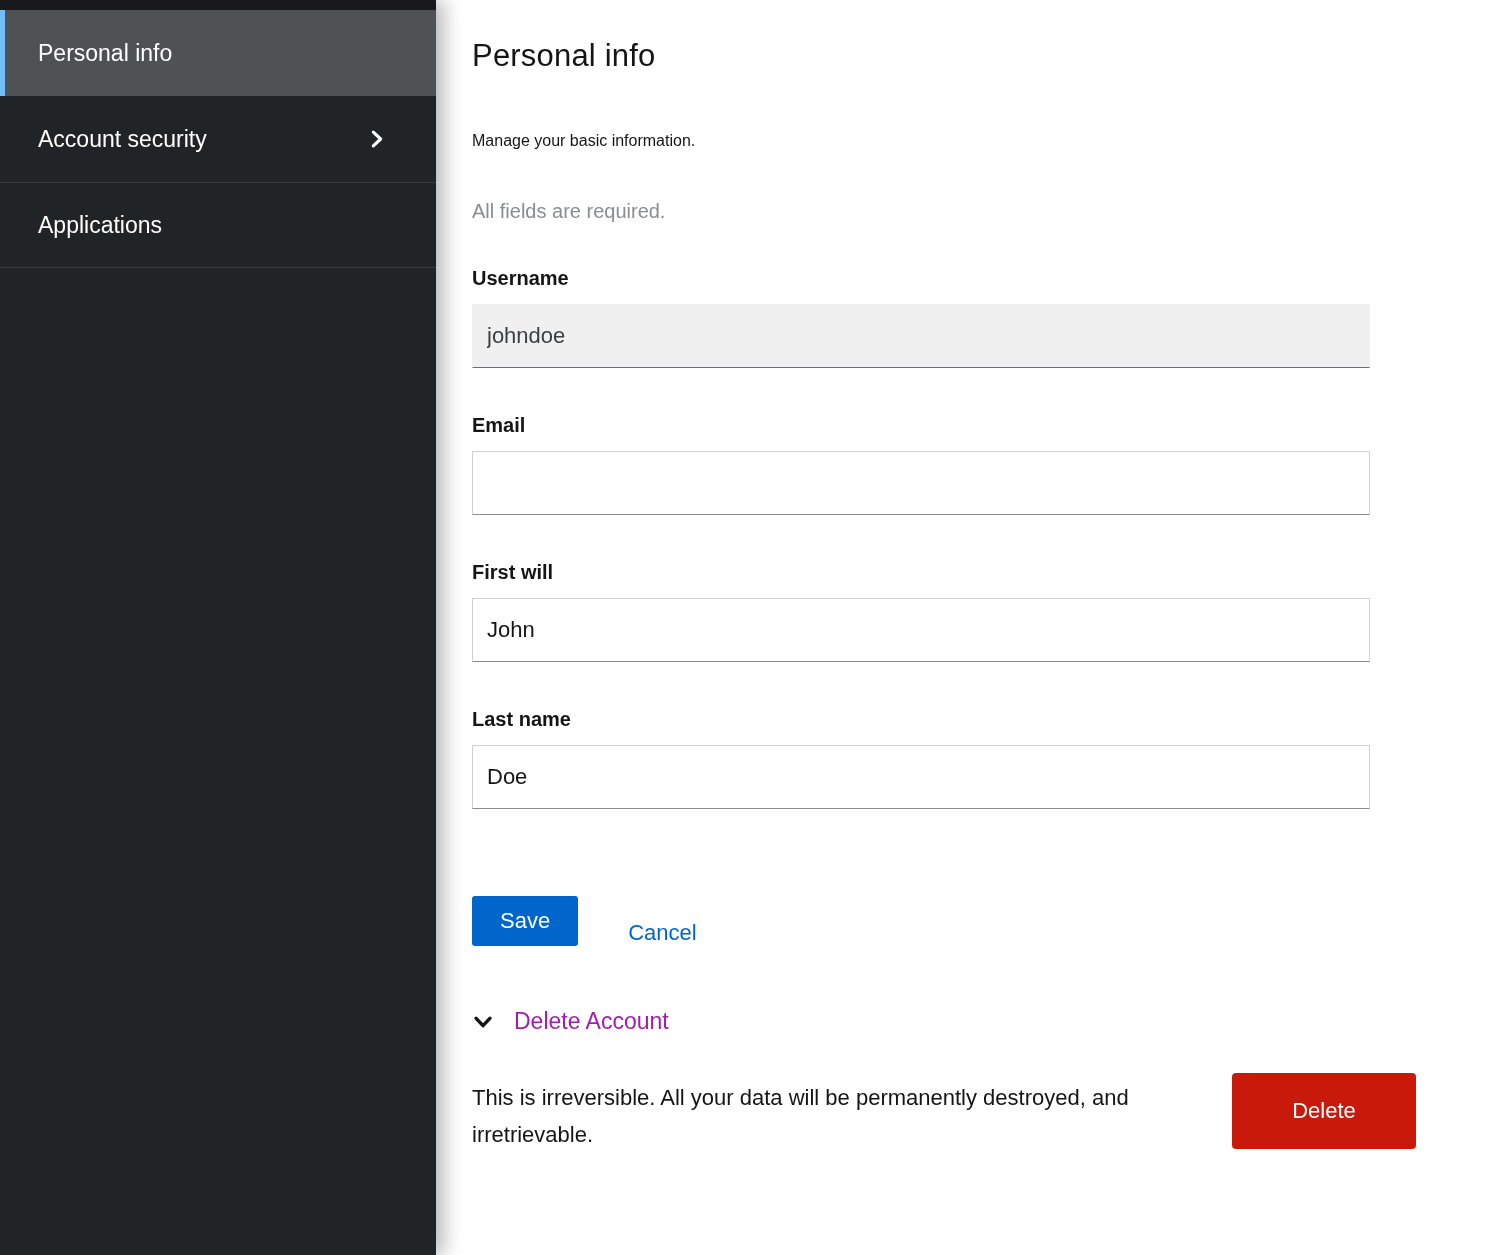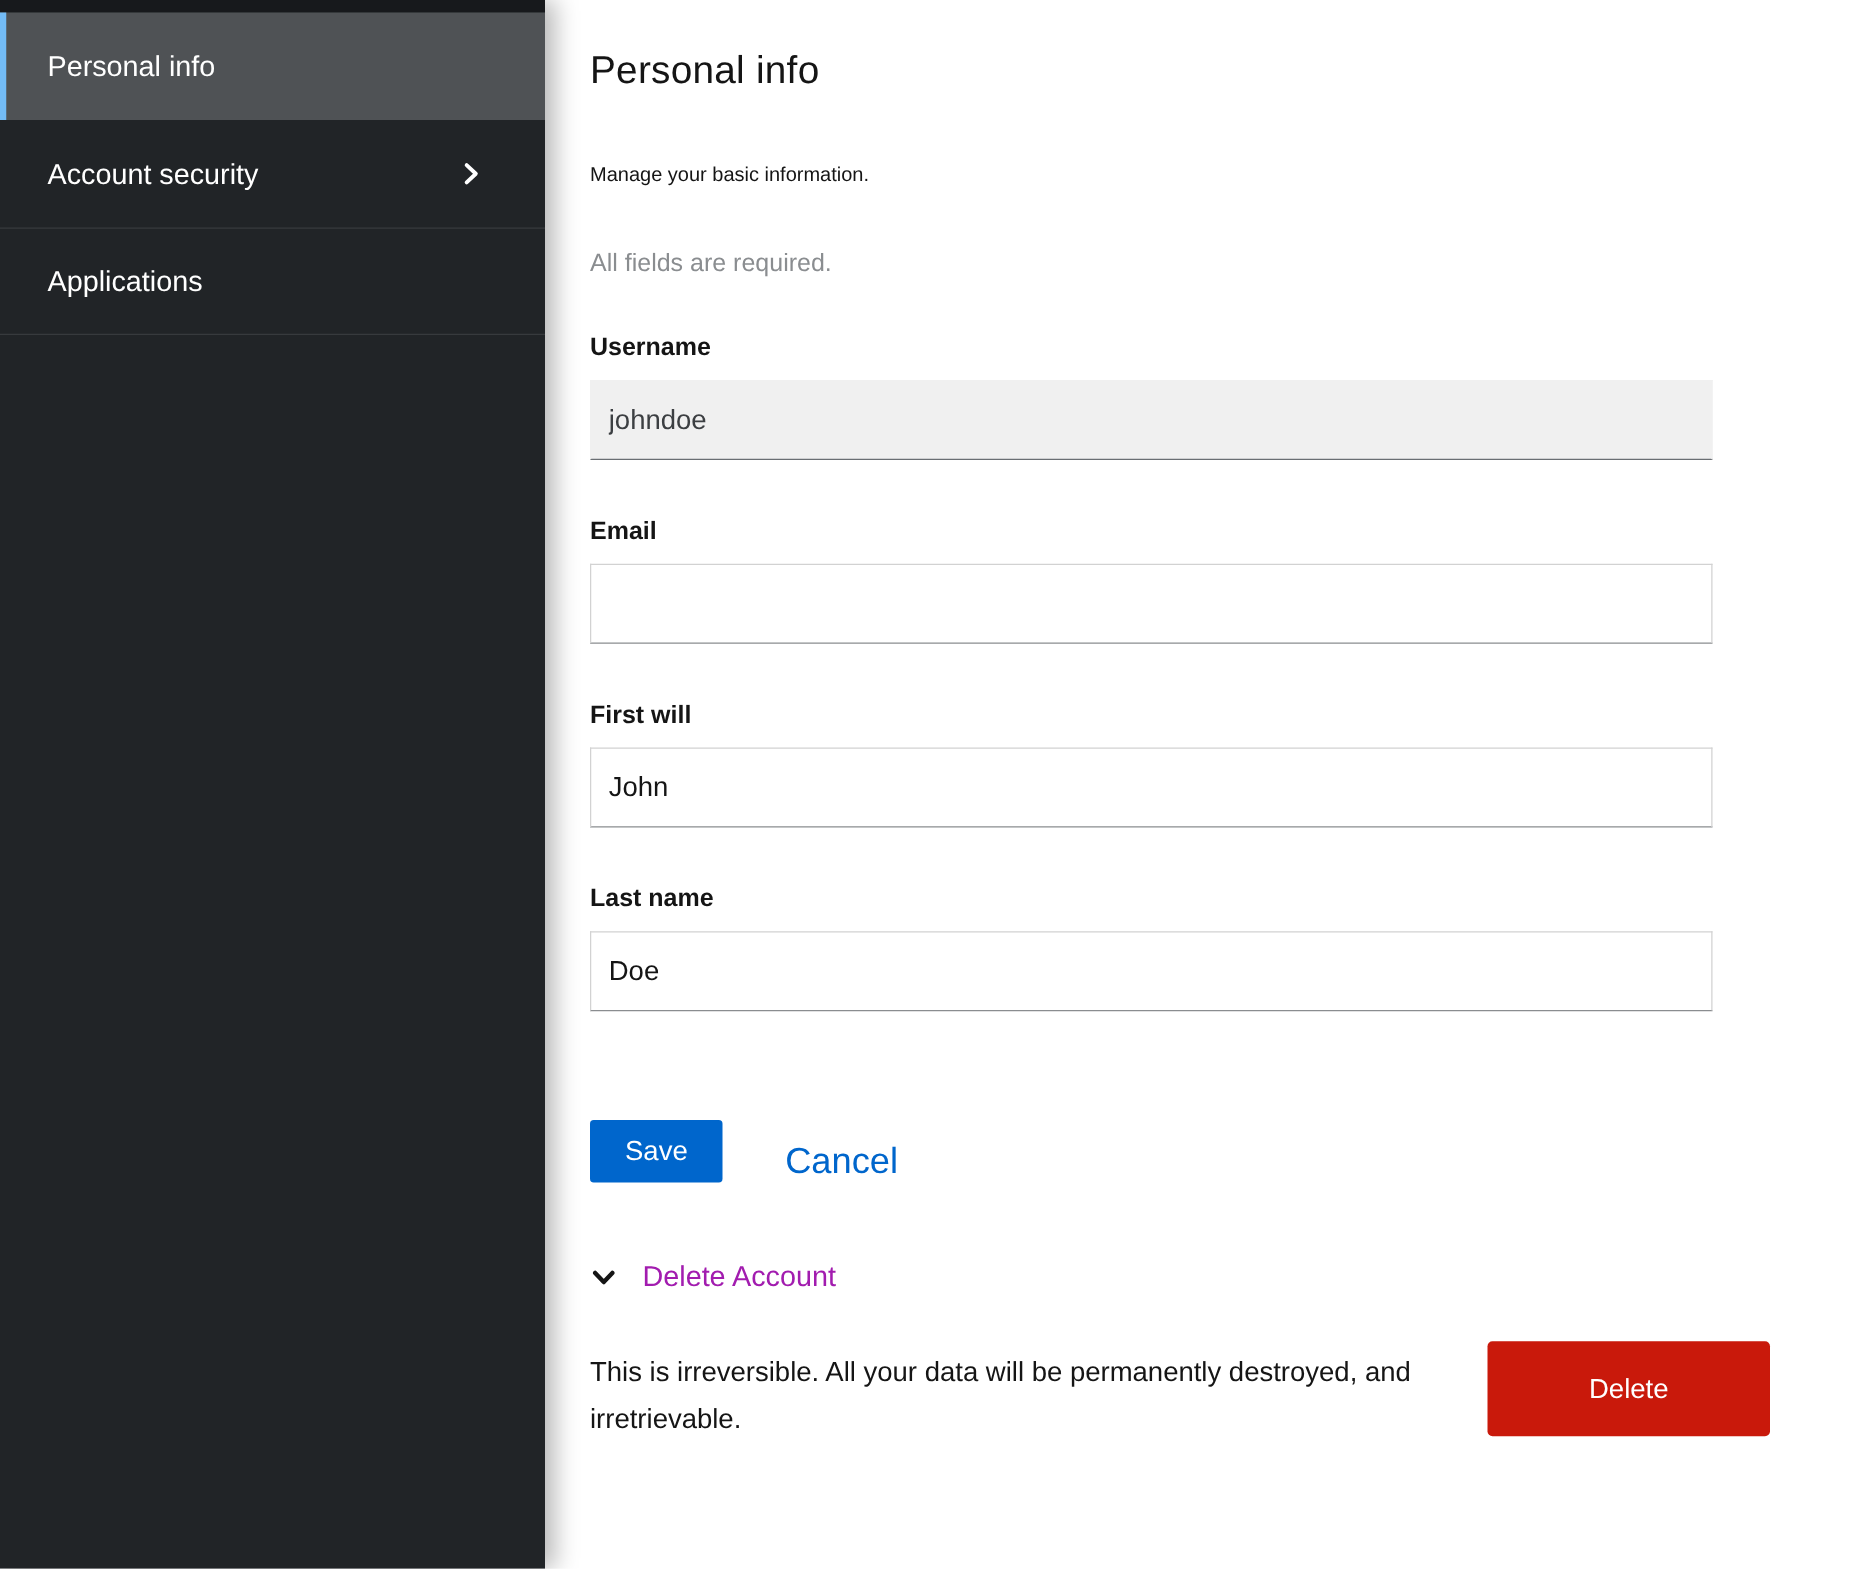--- a/index.html
+++ b/index.html
@@ -108,21 +108,21 @@
     border-radius: 3px;
     height: 50px;
     padding: 0 28px;
     font-family: "Liberation Sans", sans-serif;
     font-size: 22px;
     cursor: pointer;
   }
   .link-cancel {
     margin-left: 50px;
     color: #0066cc;
-    font-size: 29px;
+    font-size: 22px;
     text-decoration: none;
     cursor: pointer;
   }
 
   .delete-toggle-row {
     margin-top: 62px;
     display: flex;
     align-items: center;
     cursor: pointer;
   }
@@ -145,21 +145,21 @@
     font-size: 22px;
     line-height: 37px;
     color: #151515;
     padding-top: 6px;
   }
   .btn-danger {
     background: #c9190b;
     color: #ffffff;
     border: none;
     border-radius: 4px;
-    width: 226px;
+    width: 184px;
     height: 76px;
     font-family: "Liberation Sans", sans-serif;
     font-size: 22px;
     cursor: pointer;
   }
 </style>
 </head>
 <body>
 
 <nav class="sidebar">

